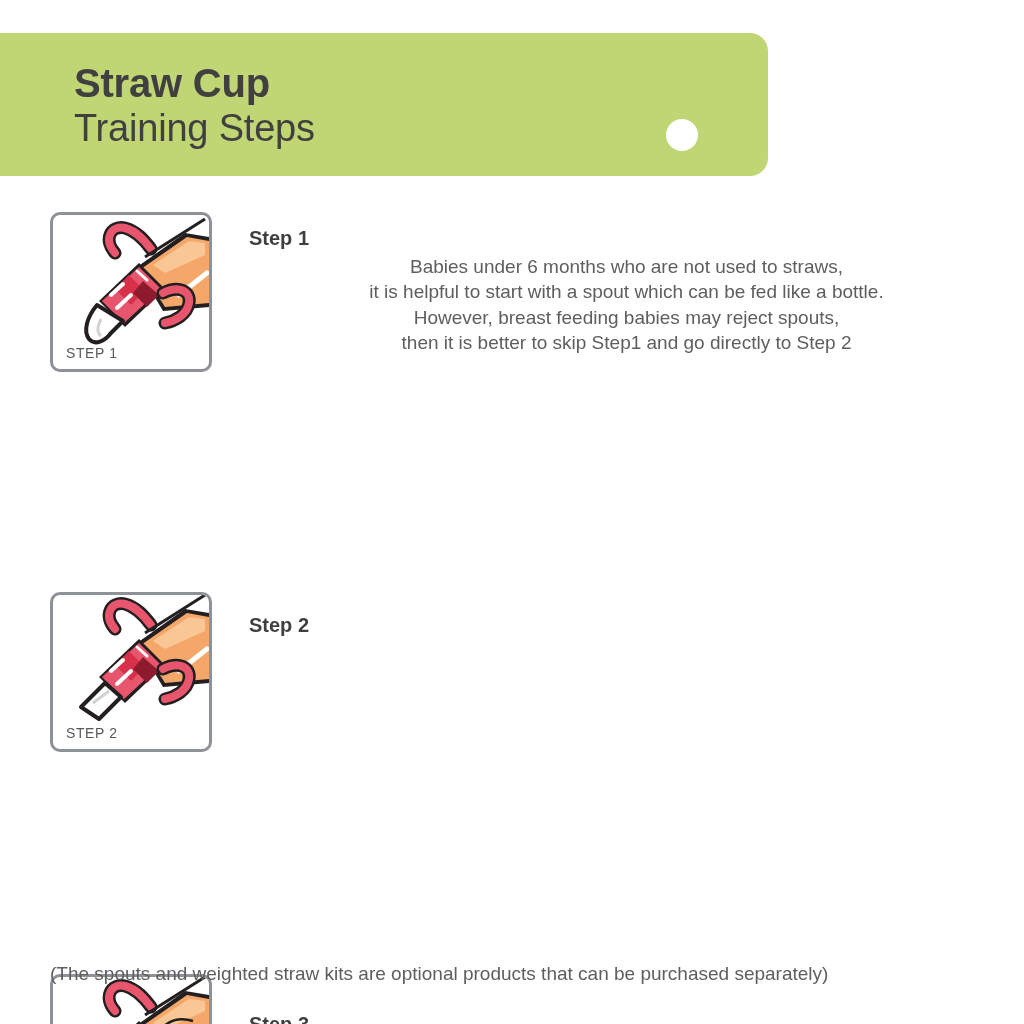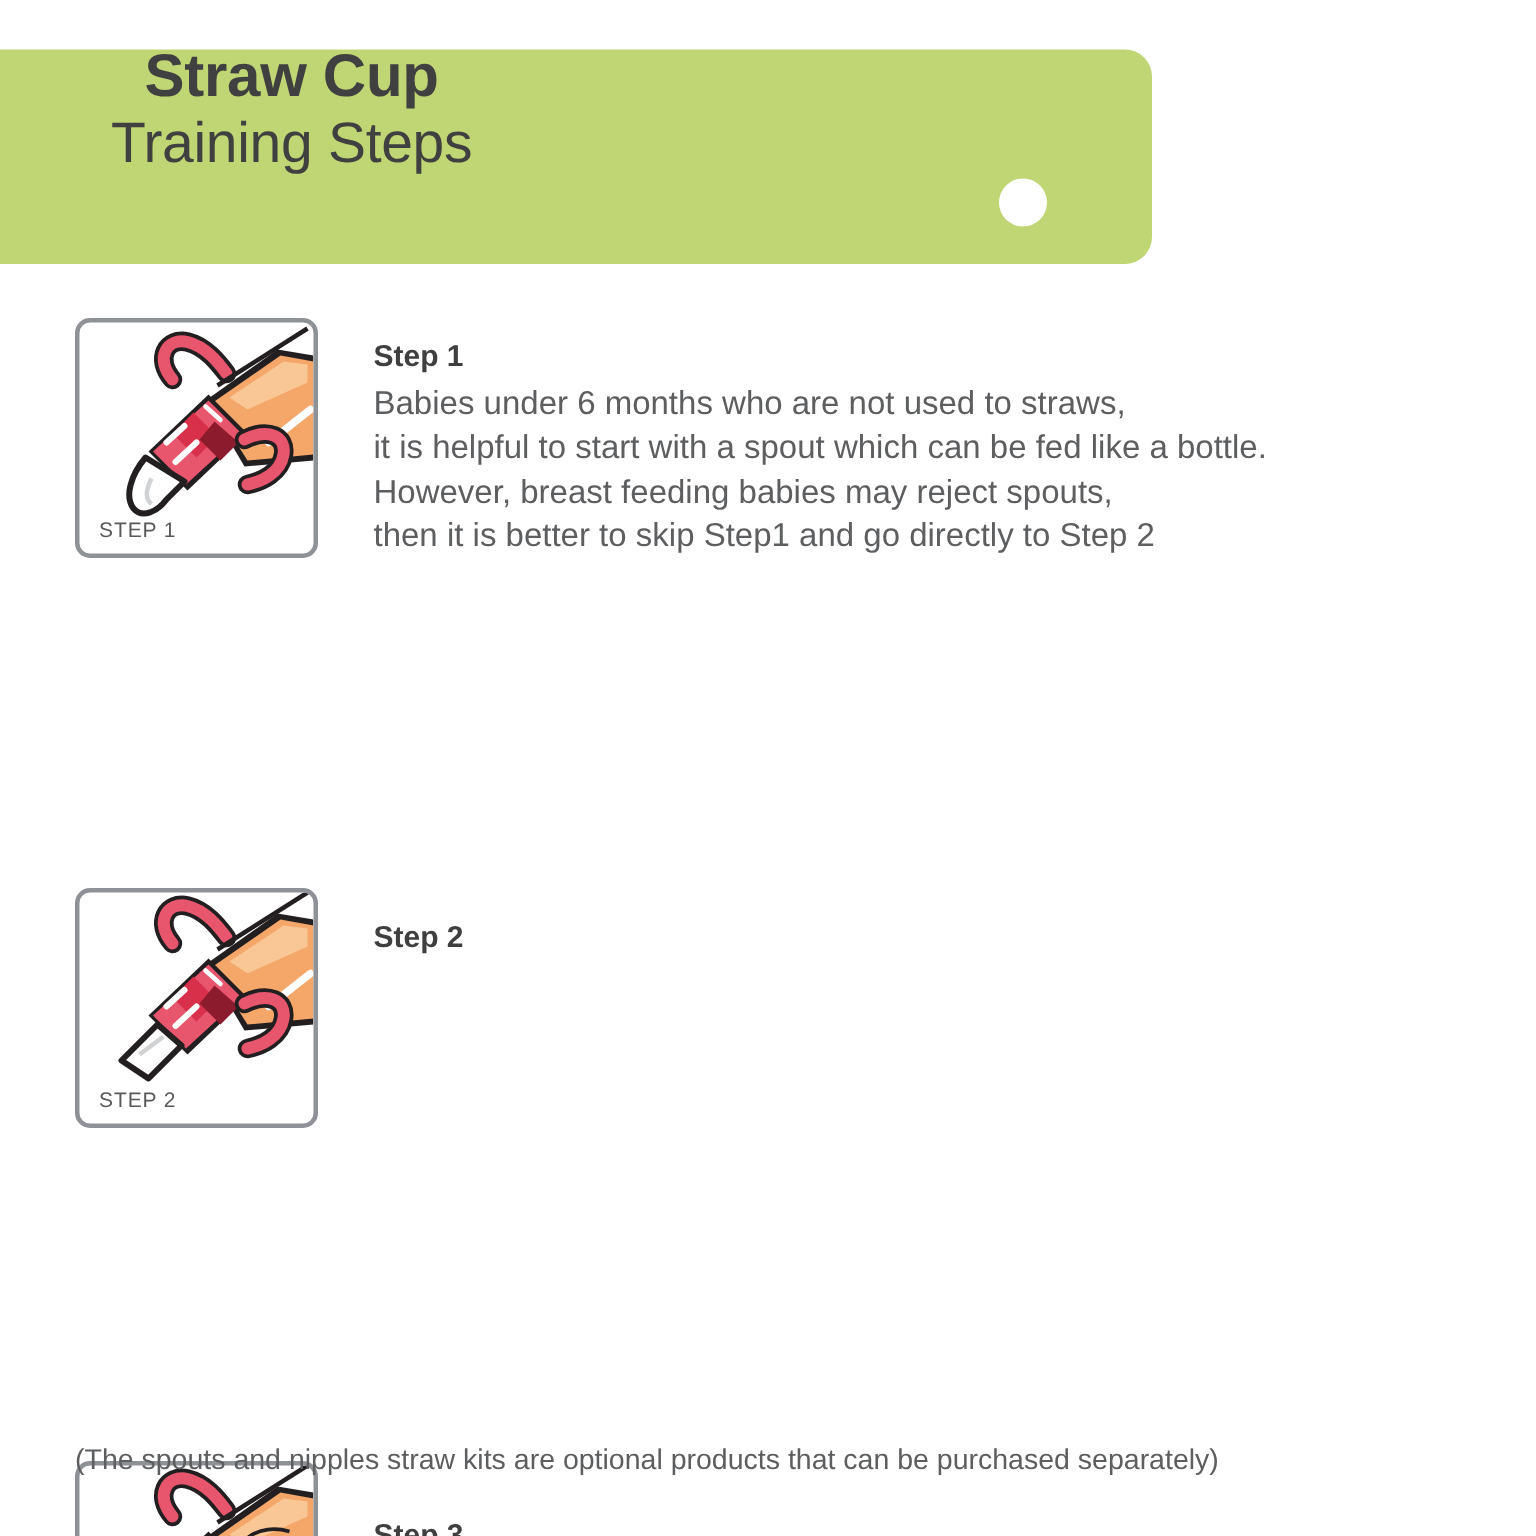--- a/index.html
+++ b/index.html
@@ -23,23 +23,22 @@
     left: -24px;
     top: 33px;
     width: 792px;
     height: 143px;
     background: #c0d573;
     border-radius: 18px;
   }
   .banner-title-wrap {
     position: absolute;
     left: 74px;
-    top: 31px;
+    top: 63px;
     line-height: 1.0;
-    text-align: center;
   }
   .banner-title {
     font-size: 40px;
     font-weight: bold;
     color: #404040;
     letter-spacing: -0.2px;
     margin: 0;
     white-space: nowrap;
   }
   .banner-subtitle {
@@ -104,26 +103,27 @@
     right: 20px;
   }
   .step-heading {
     font-size: 20px;
     font-weight: bold;
     color: #3f3f3f;
     margin: 0 0 2px 0;
     line-height: 1.28;
   }
   .step-body {
-    font-size: 22px;
+    font-size: 19px;
     font-weight: normal;
     color: #5d5e60;
     line-height: 1.34;
     margin: 0;
     white-space: pre-line;
+    text-align: center;
   }
 
   
   .r1 .step-text { top: 14px; }
   .r2 .step-text { top: 211px; }
   .r3 .step-text { top: 420px; }
 
   .r1 .step-figure { top: 0px; }
   .r2 .step-figure { top: 190px; }
   .r3 .step-figure { top: 382px; }
@@ -263,13 +263,13 @@
     </div>
   </div>
 
   <div class="step-row r4">
     
     
   </div>
 
 </div>
 
-<div class="footnote">(The spouts and nipples straw kits are optional products that can be purchased separately)</div>
+<div class="footnote">(The spouts and weighted straw kits are optional products that can be purchased separately)</div>
 
 </body></html>

